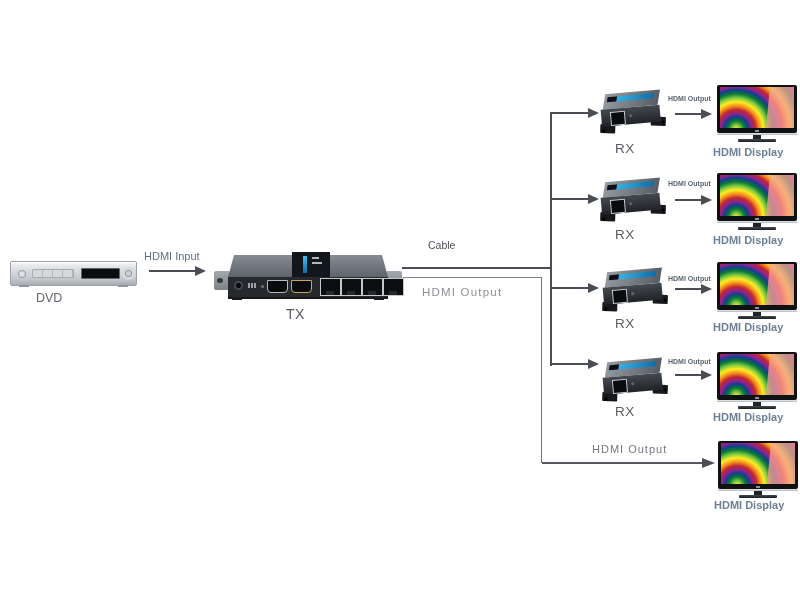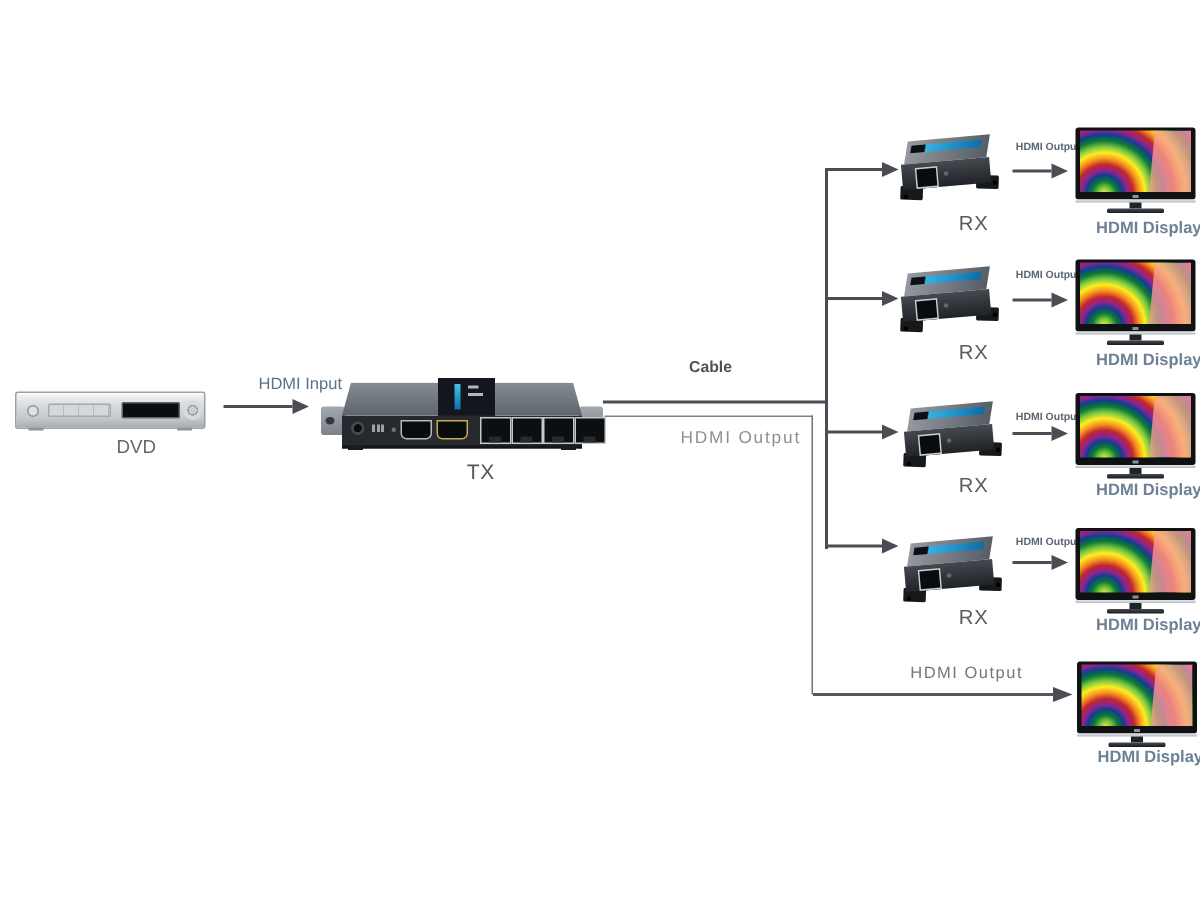--- a/index.html
+++ b/index.html
@@ -6,21 +6,21 @@
     --line:#4a4e54;
     --thin:#75797f;
     --lbl:#55595f;
     --blue-lbl:#6e8095;
   }
   html,body{margin:0;padding:0;background:#ffffff;}
   #canvas{
     position:relative;width:800px;height:601px;background:#ffffff;overflow:hidden;
     font-family:"Liberation Sans", sans-serif;
   }
-  .lbl{position:absolute;color:var(--lbl);text-align:right;}
+  .lbl{position:absolute;color:var(--lbl);text-align:left;}
 
   
   .arrow{position:absolute;display:flex;align-items:center;height:10px;}
   .arrow .shaft{height:2px;background:var(--line);}
   .arrow .head{width:0;height:0;border-top:5px solid transparent;border-bottom:5px solid transparent;border-left:11px solid var(--line);}
   .line{position:absolute;background:var(--line);}
 
   
   .dvd{position:absolute;left:10px;top:261px;width:127px;height:25px;}
   .dvd-body{position:absolute;inset:0;background:linear-gradient(#f5f6f7 0%,#dddfe2 30%,#c3c7cb 75%,#a8acb1 100%);border:1px solid #9aa0a5;border-radius:2px;box-shadow:inset 0 1px 0 #ffffff;}
@@ -169,21 +169,21 @@
         </span>
       <span class="tx-rj45" style="left:155px;">
           <i></i>
         </span>
     </div>
     <span class="tx-foot" style="left:18px;"></span>
     <span class="tx-foot" style="left:160px;"></span>
   </div>
   <div class="lbl tx-lbl" style="left:286px;top:306px;width:44px;">TX</div>
 
-  <div class="lbl cable-lbl" style="left:412px;top:239px;width:76px;font-weight:bold;">Cable</div>
+  <div class="lbl cable-lbl" style="left:428px;top:239px;width:76px;">Cable</div>
   <div class="lbl outmid-lbl" style="left:422px;top:286px;width:112px;">HDMI Output</div>
   <div class="lbl outbot-lbl" style="left:592px;top:443px;width:90px;">HDMI Output</div>
 
   <div class="rx" style="left:599px;top:88px;">
     <div class="rx-in">
       <span class="rx-ear l"></span>
         <span class="rx-ear r"></span>
       <span class="rx-screw" style="left:2px;bottom:8px;"></span>
         <span class="rx-screw" style="right:3px;bottom:12px;"></span>
       <div class="rx-top">

